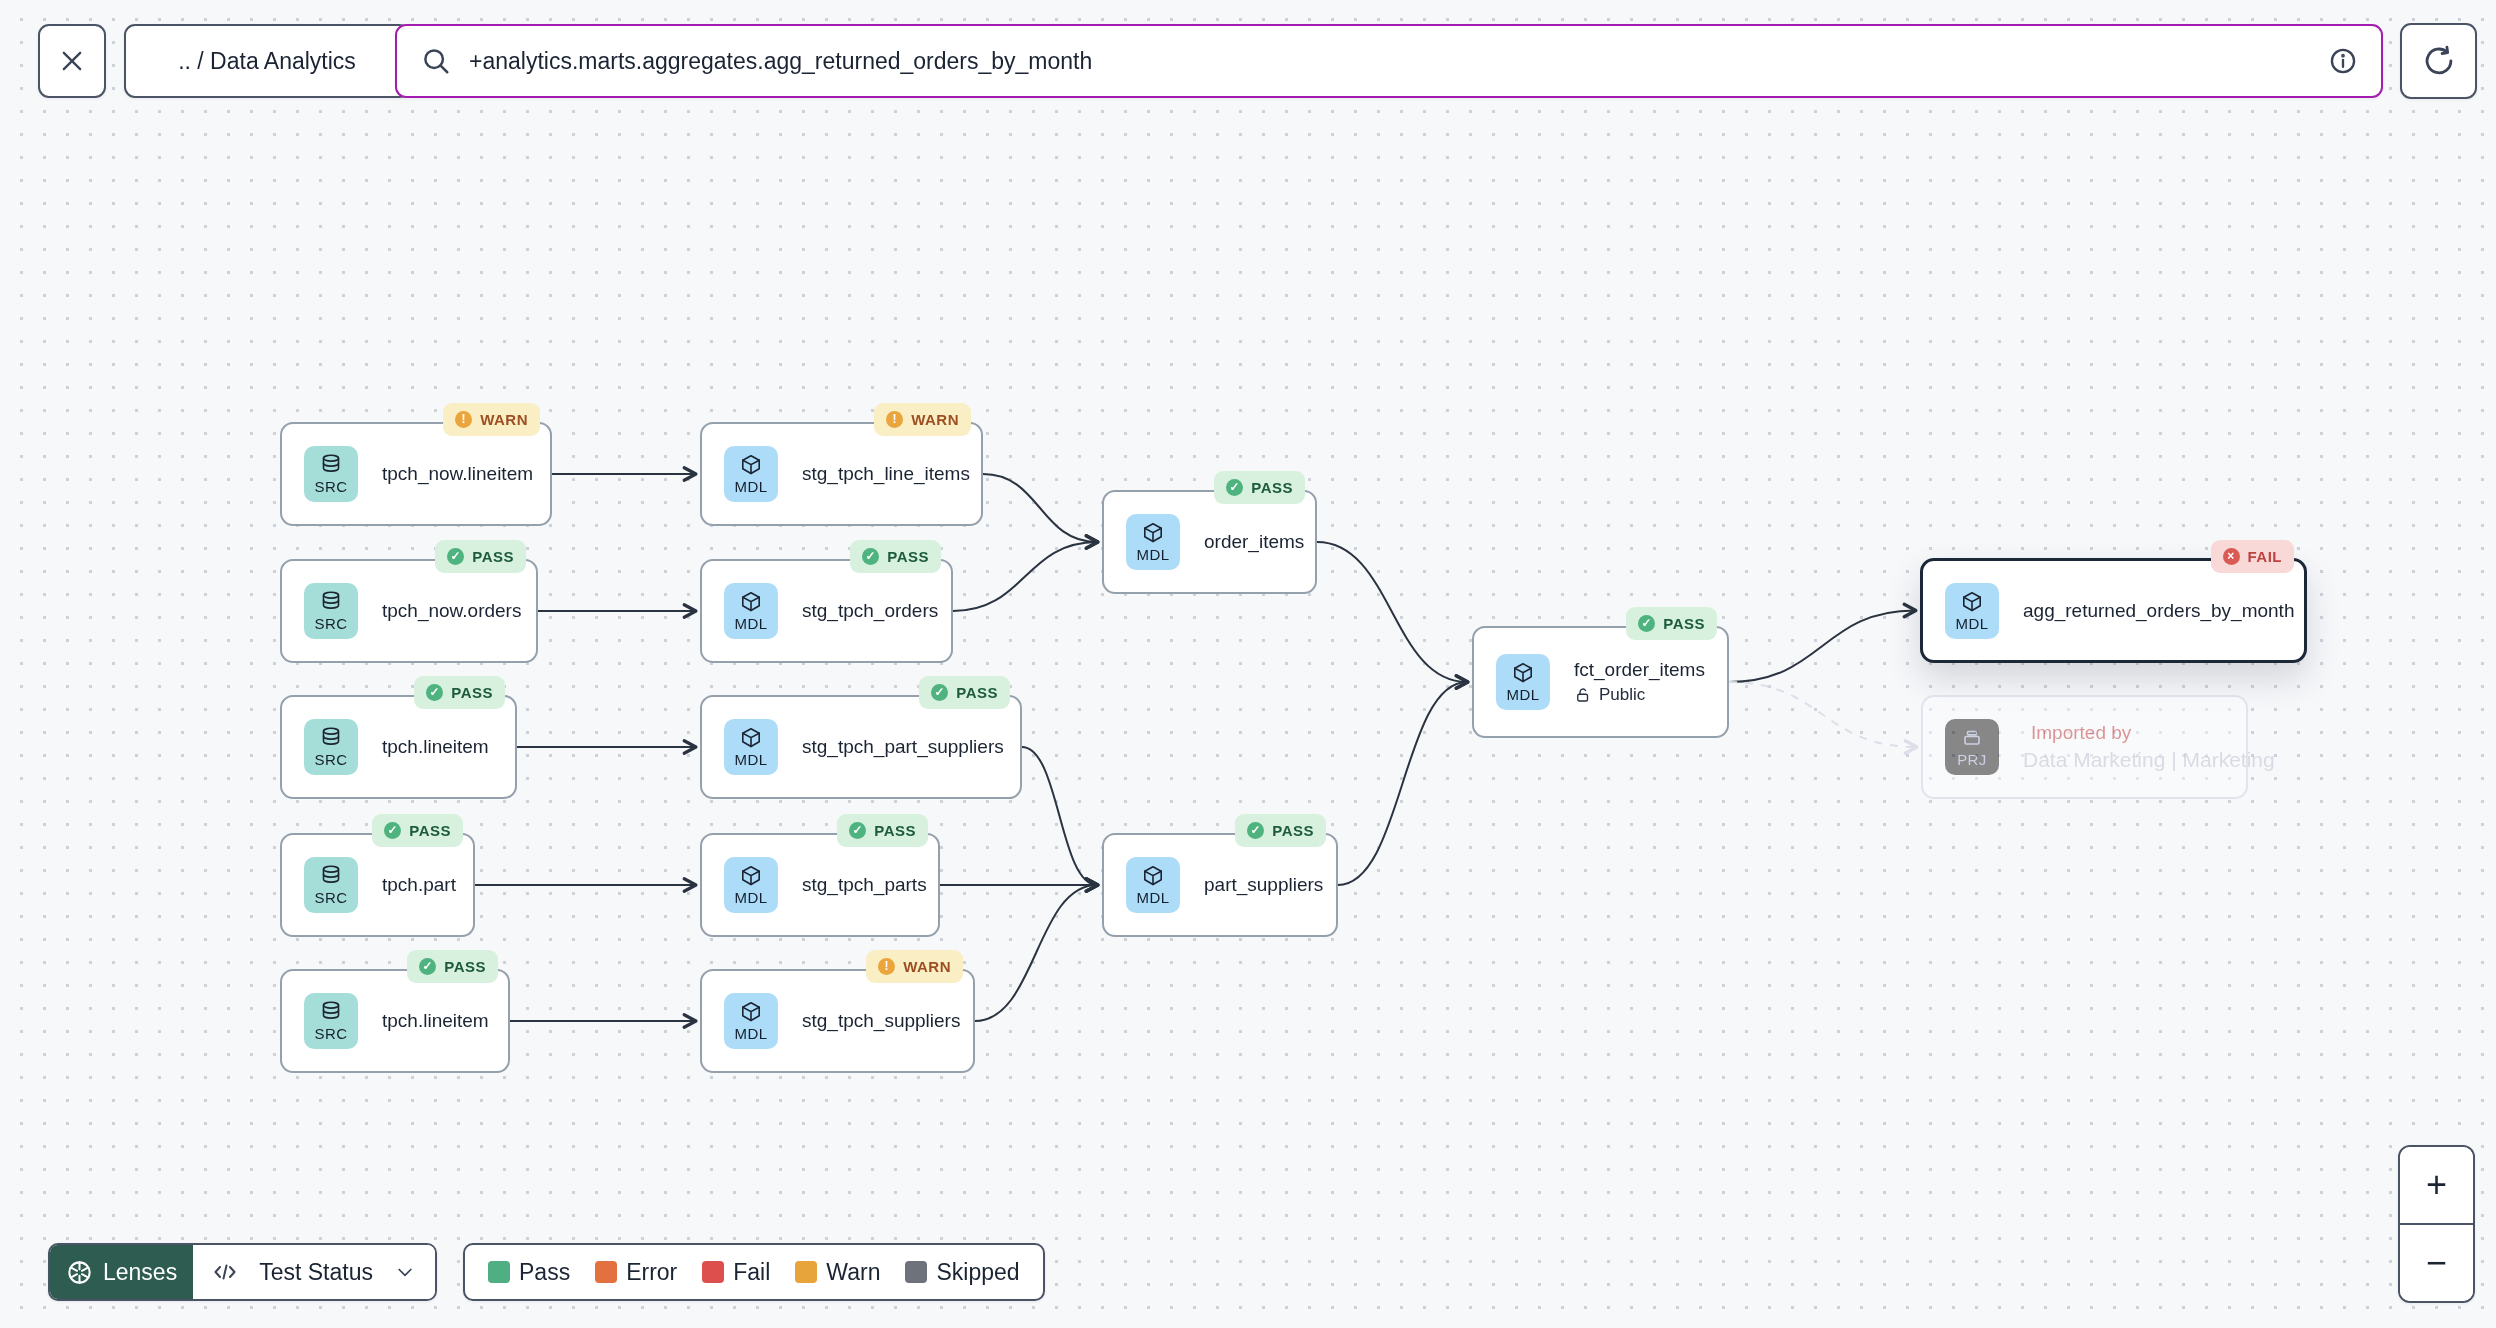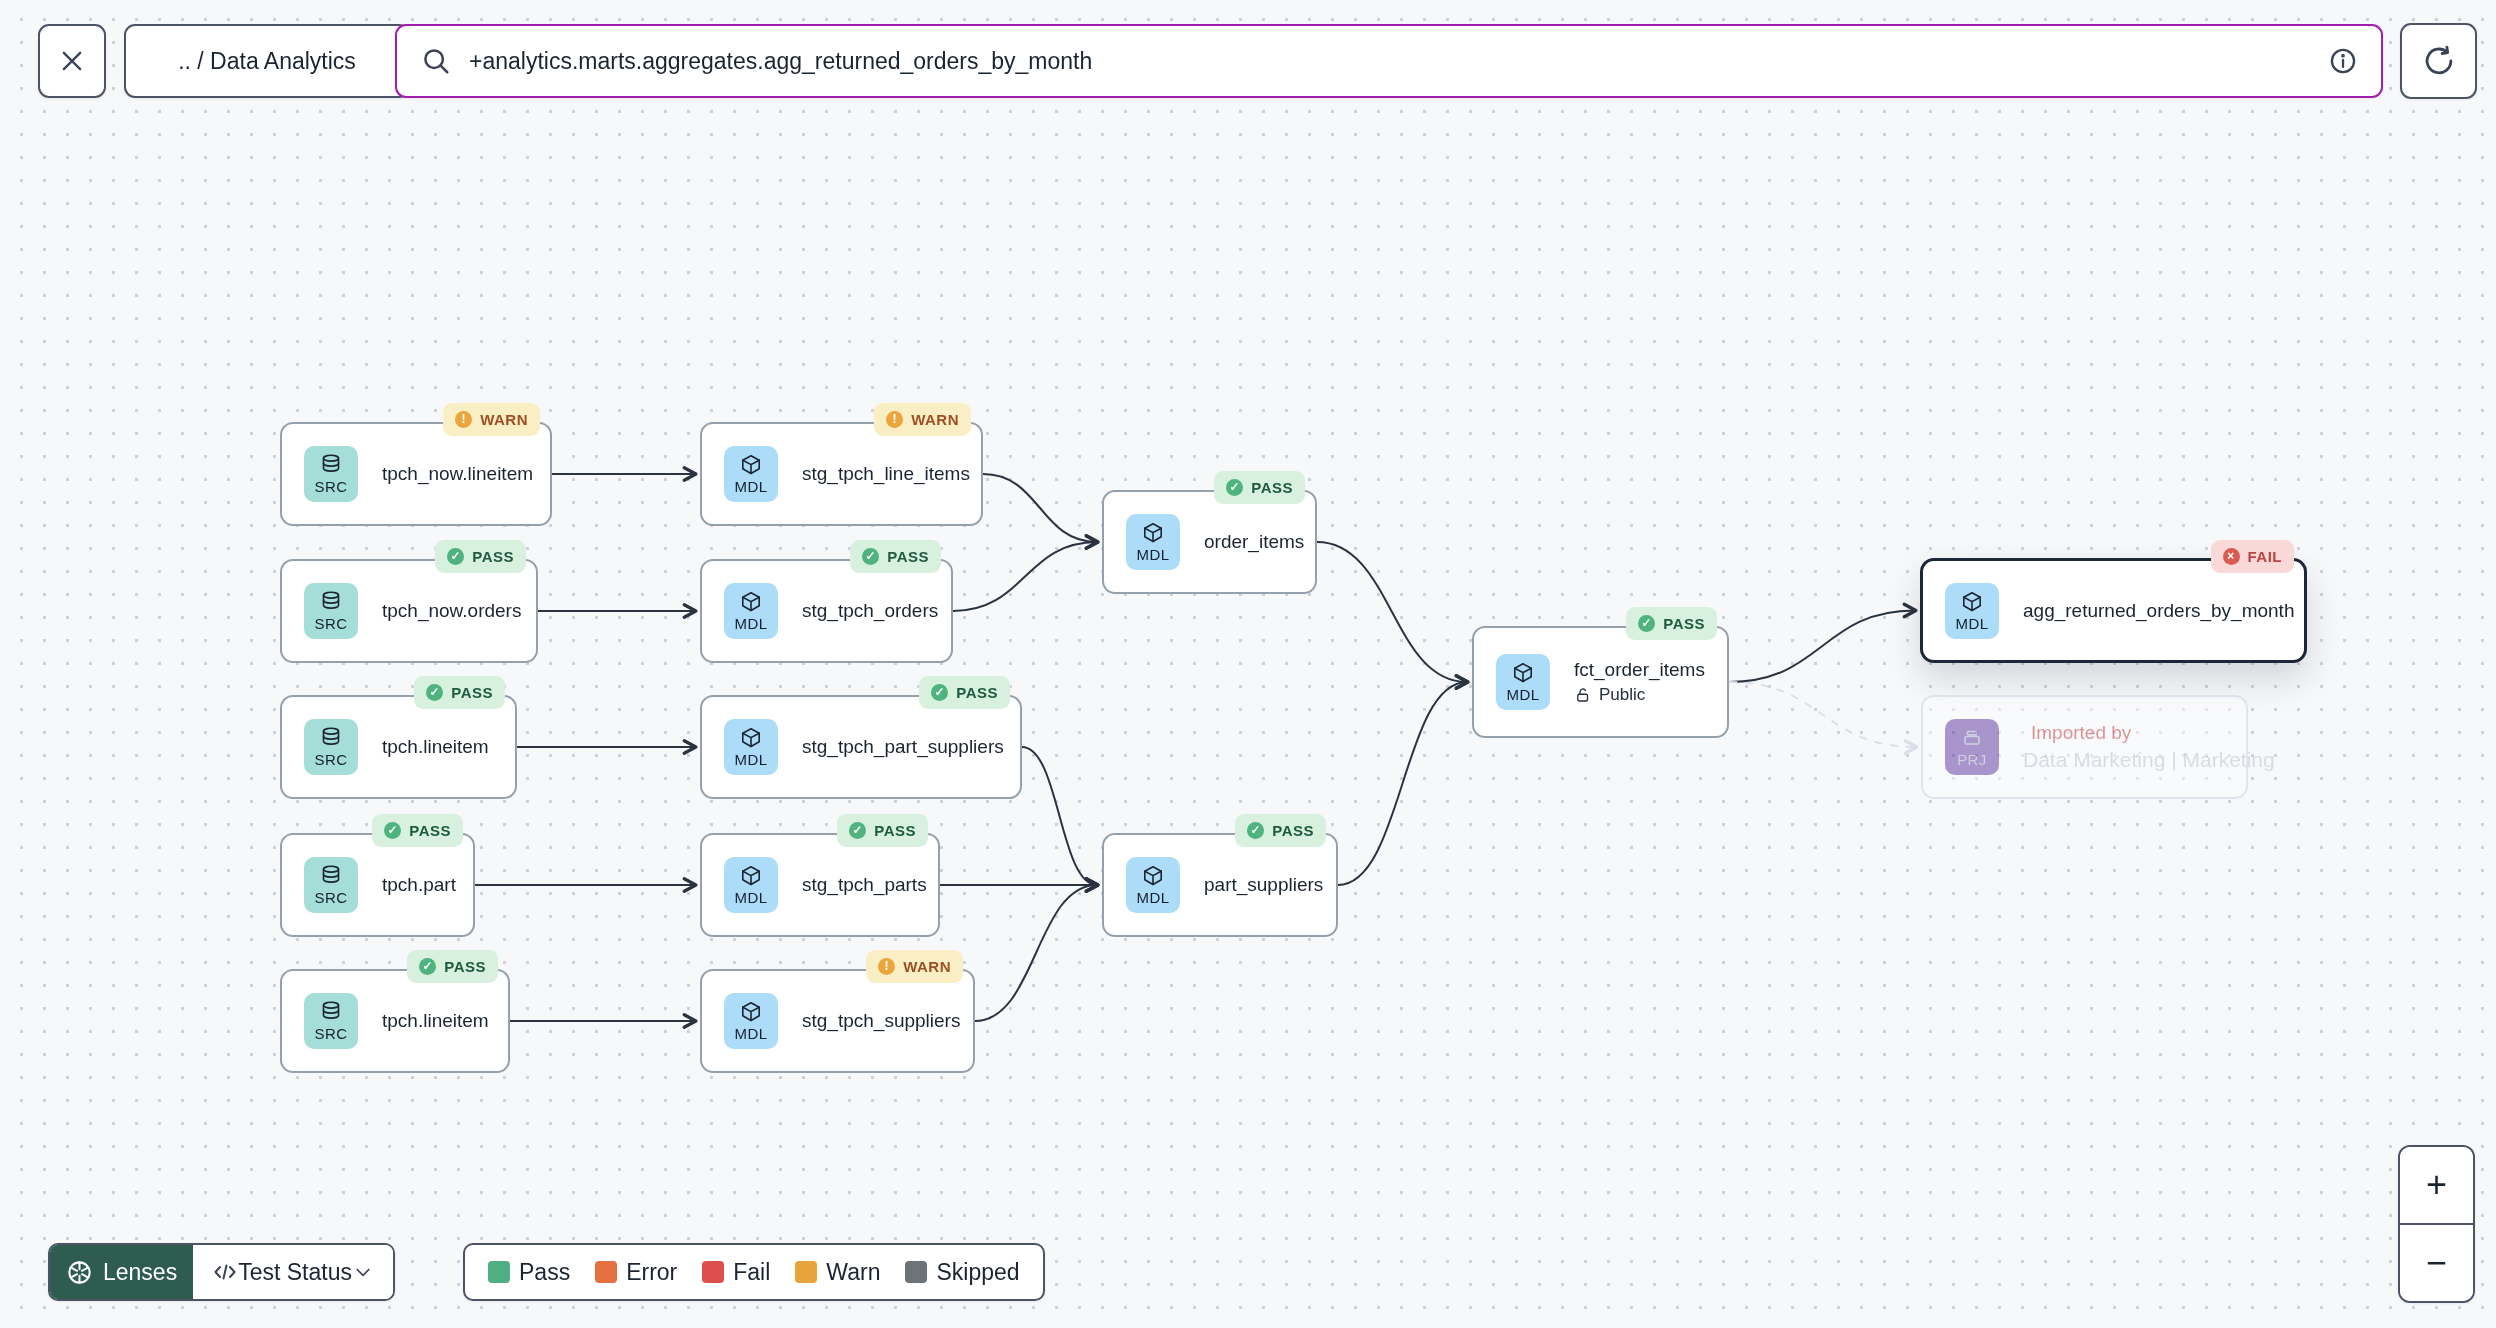--- a/index.html
+++ b/index.html
@@ -85,21 +85,21 @@
     display: flex; align-items: stretch;
     border: 2px solid #4a5464; border-radius: 10px; overflow: hidden;
     background: #fff; box-shadow: 0 1px 3px rgba(20,30,50,.07);
   }
   .lenses-btn {
     background: #2e5c50; color: #fff; display: flex; align-items: center; gap: 10px;
     padding: 0 16px; font-size: 23px; cursor: pointer;
   }
   .lenses-btn .icon circle, .lenses-btn .icon path { stroke: #fff; stroke-width: 1.8; }
   .lens-select {
-    display: flex; align-items: center; gap: 1px; padding: 0 20px;
+    display: flex; align-items: center; gap: 22px; padding: 0 20px;
     font-size: 23px; color: #1b2433; cursor: pointer; background: #fff;
   }
   .legend-box {
     position: absolute; left: 463px; top: 1243px; height: 58px;
     background: #fff; border: 2px solid #4a5464; border-radius: 10px;
     display: flex; align-items: center; gap: 25px; padding: 0 23px;
     font-size: 23px; box-shadow: 0 1px 3px rgba(20,30,50,.07);
   }
   .legend-item { display: flex; align-items: center; gap: 9px; }
   .legend-swatch { width: 22px; height: 22px; border-radius: 4px; }
@@ -425,21 +425,21 @@
       <span class="tlabel">MDL</span>
     </div>
     <div class="node-body">
 
       <div class="node-title">agg_returned_orders_by_month</div>
 
     </div>
   </div>
     <div class="node faded" style="left: 1921px; top: 695px; width: 327px; height: 104px;">
 
-    <div class="type-badge" style="background: #4c1d95;">
+    <div class="type-badge" style="background: #000000;">
 
       <svg class="icon" width="24" height="24" viewBox="0 0 24 24" style="display: block;">
         <rect x="5" y="10.5" width="14" height="7.5" rx="1.2"></rect>
         <rect x="7.5" y="5.5" width="9" height="3.4" rx="1"></rect>
       </svg>
       <span class="tlabel">PRJ</span>
     </div>
     <div class="node-body">
       <div class="node-pre">Imported by</div>
       <div class="node-title">Data Marketing | Marketing</div>

